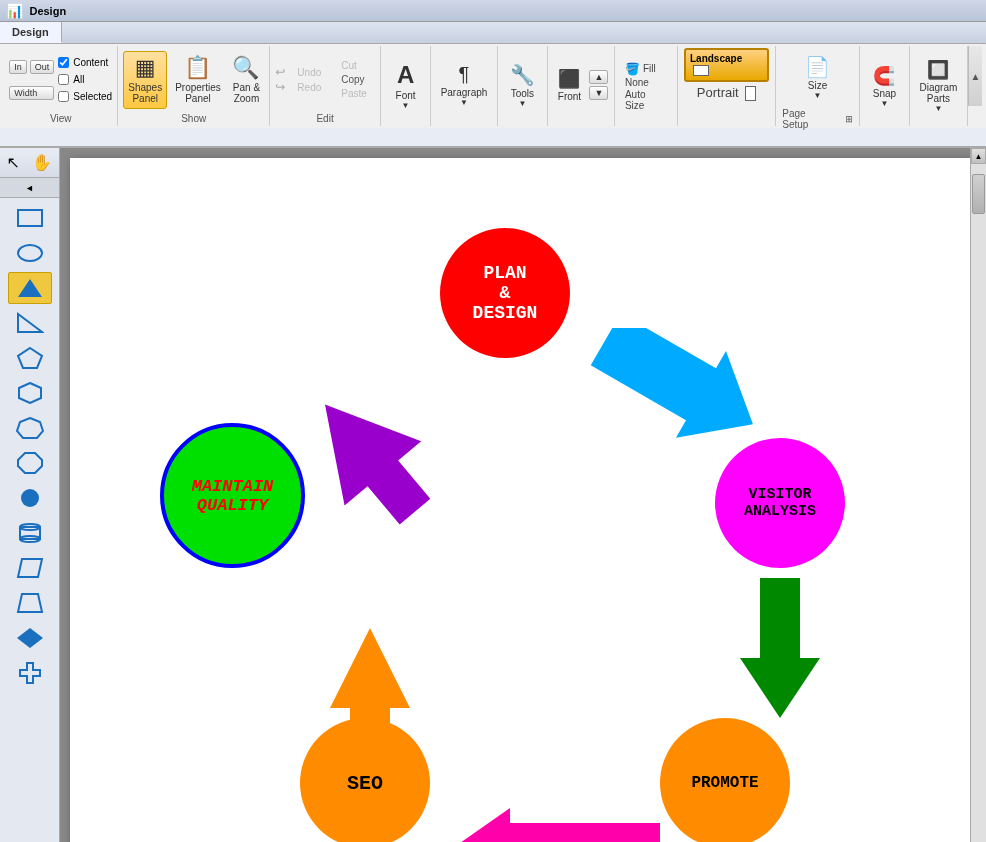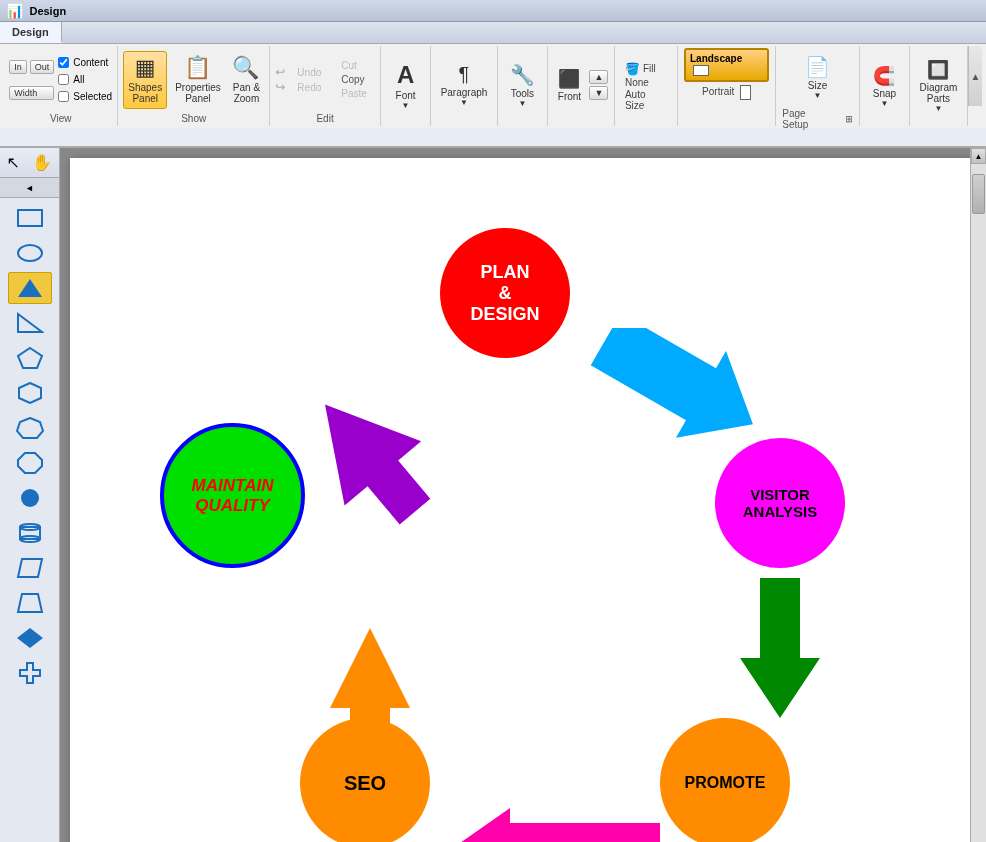--- a/index.html
+++ b/index.html
@@ -214,20 +214,21 @@
     .node-circle {
       position: absolute;
       border-radius: 50%;
       display: flex;
       align-items: center;
       justify-content: center;
       text-align: center;
       font-weight: bold;
       font-size: 14px;
       cursor: pointer;
+      font-family: Liberation Mono, monospace;
     }
 
     
     .center-box {
       position: absolute;
       background: black;
       border: 3px solid red;
       display: flex;
       align-items: center;
       justify-content: center;
@@ -282,21 +283,21 @@
 
     
     .landscape-active {
       background: linear-gradient(to bottom, #ffd080, #e8a800);
       border: 2px solid #b88000;
       border-radius: 3px;
       padding: 1px 4px;
     }
 
     .portrait-btn {
-      font-size: 10px;
+      font-size: 13px;
       padding: 1px 4px;
       cursor: pointer;
       color: #444;
     }
 
     
     .fill-group {
       display: flex;
       flex-direction: column;
       gap: 1px;

